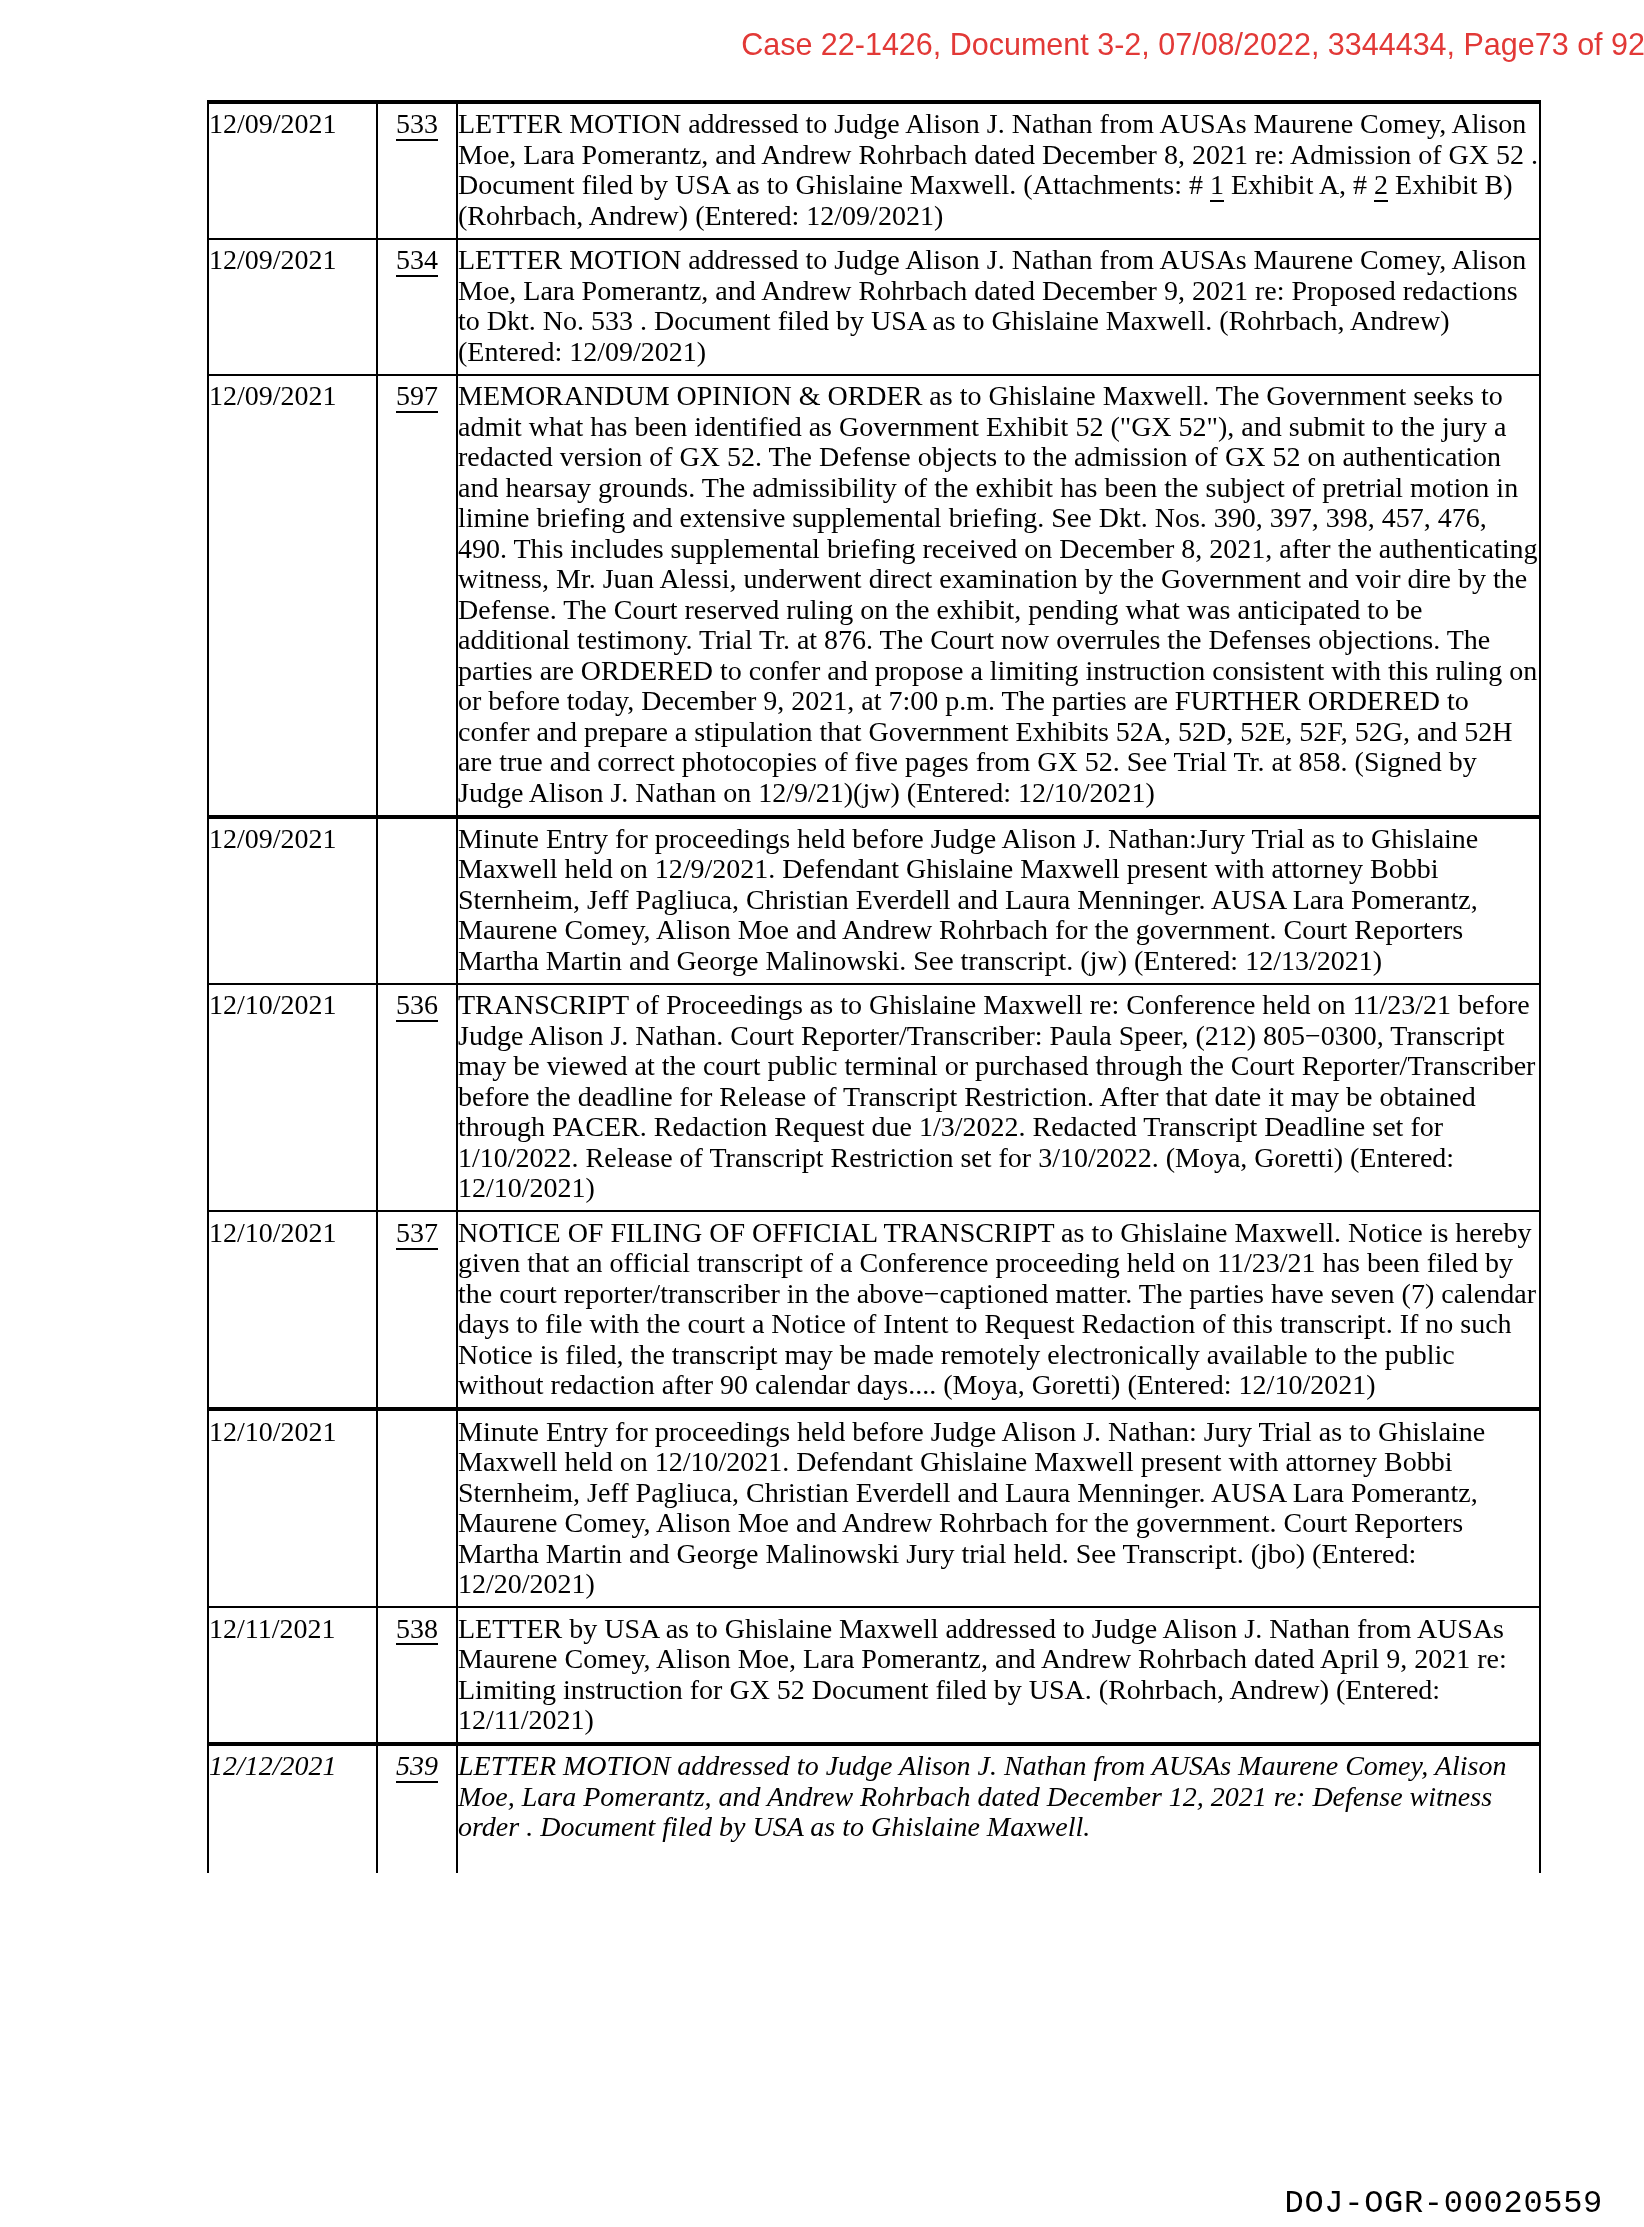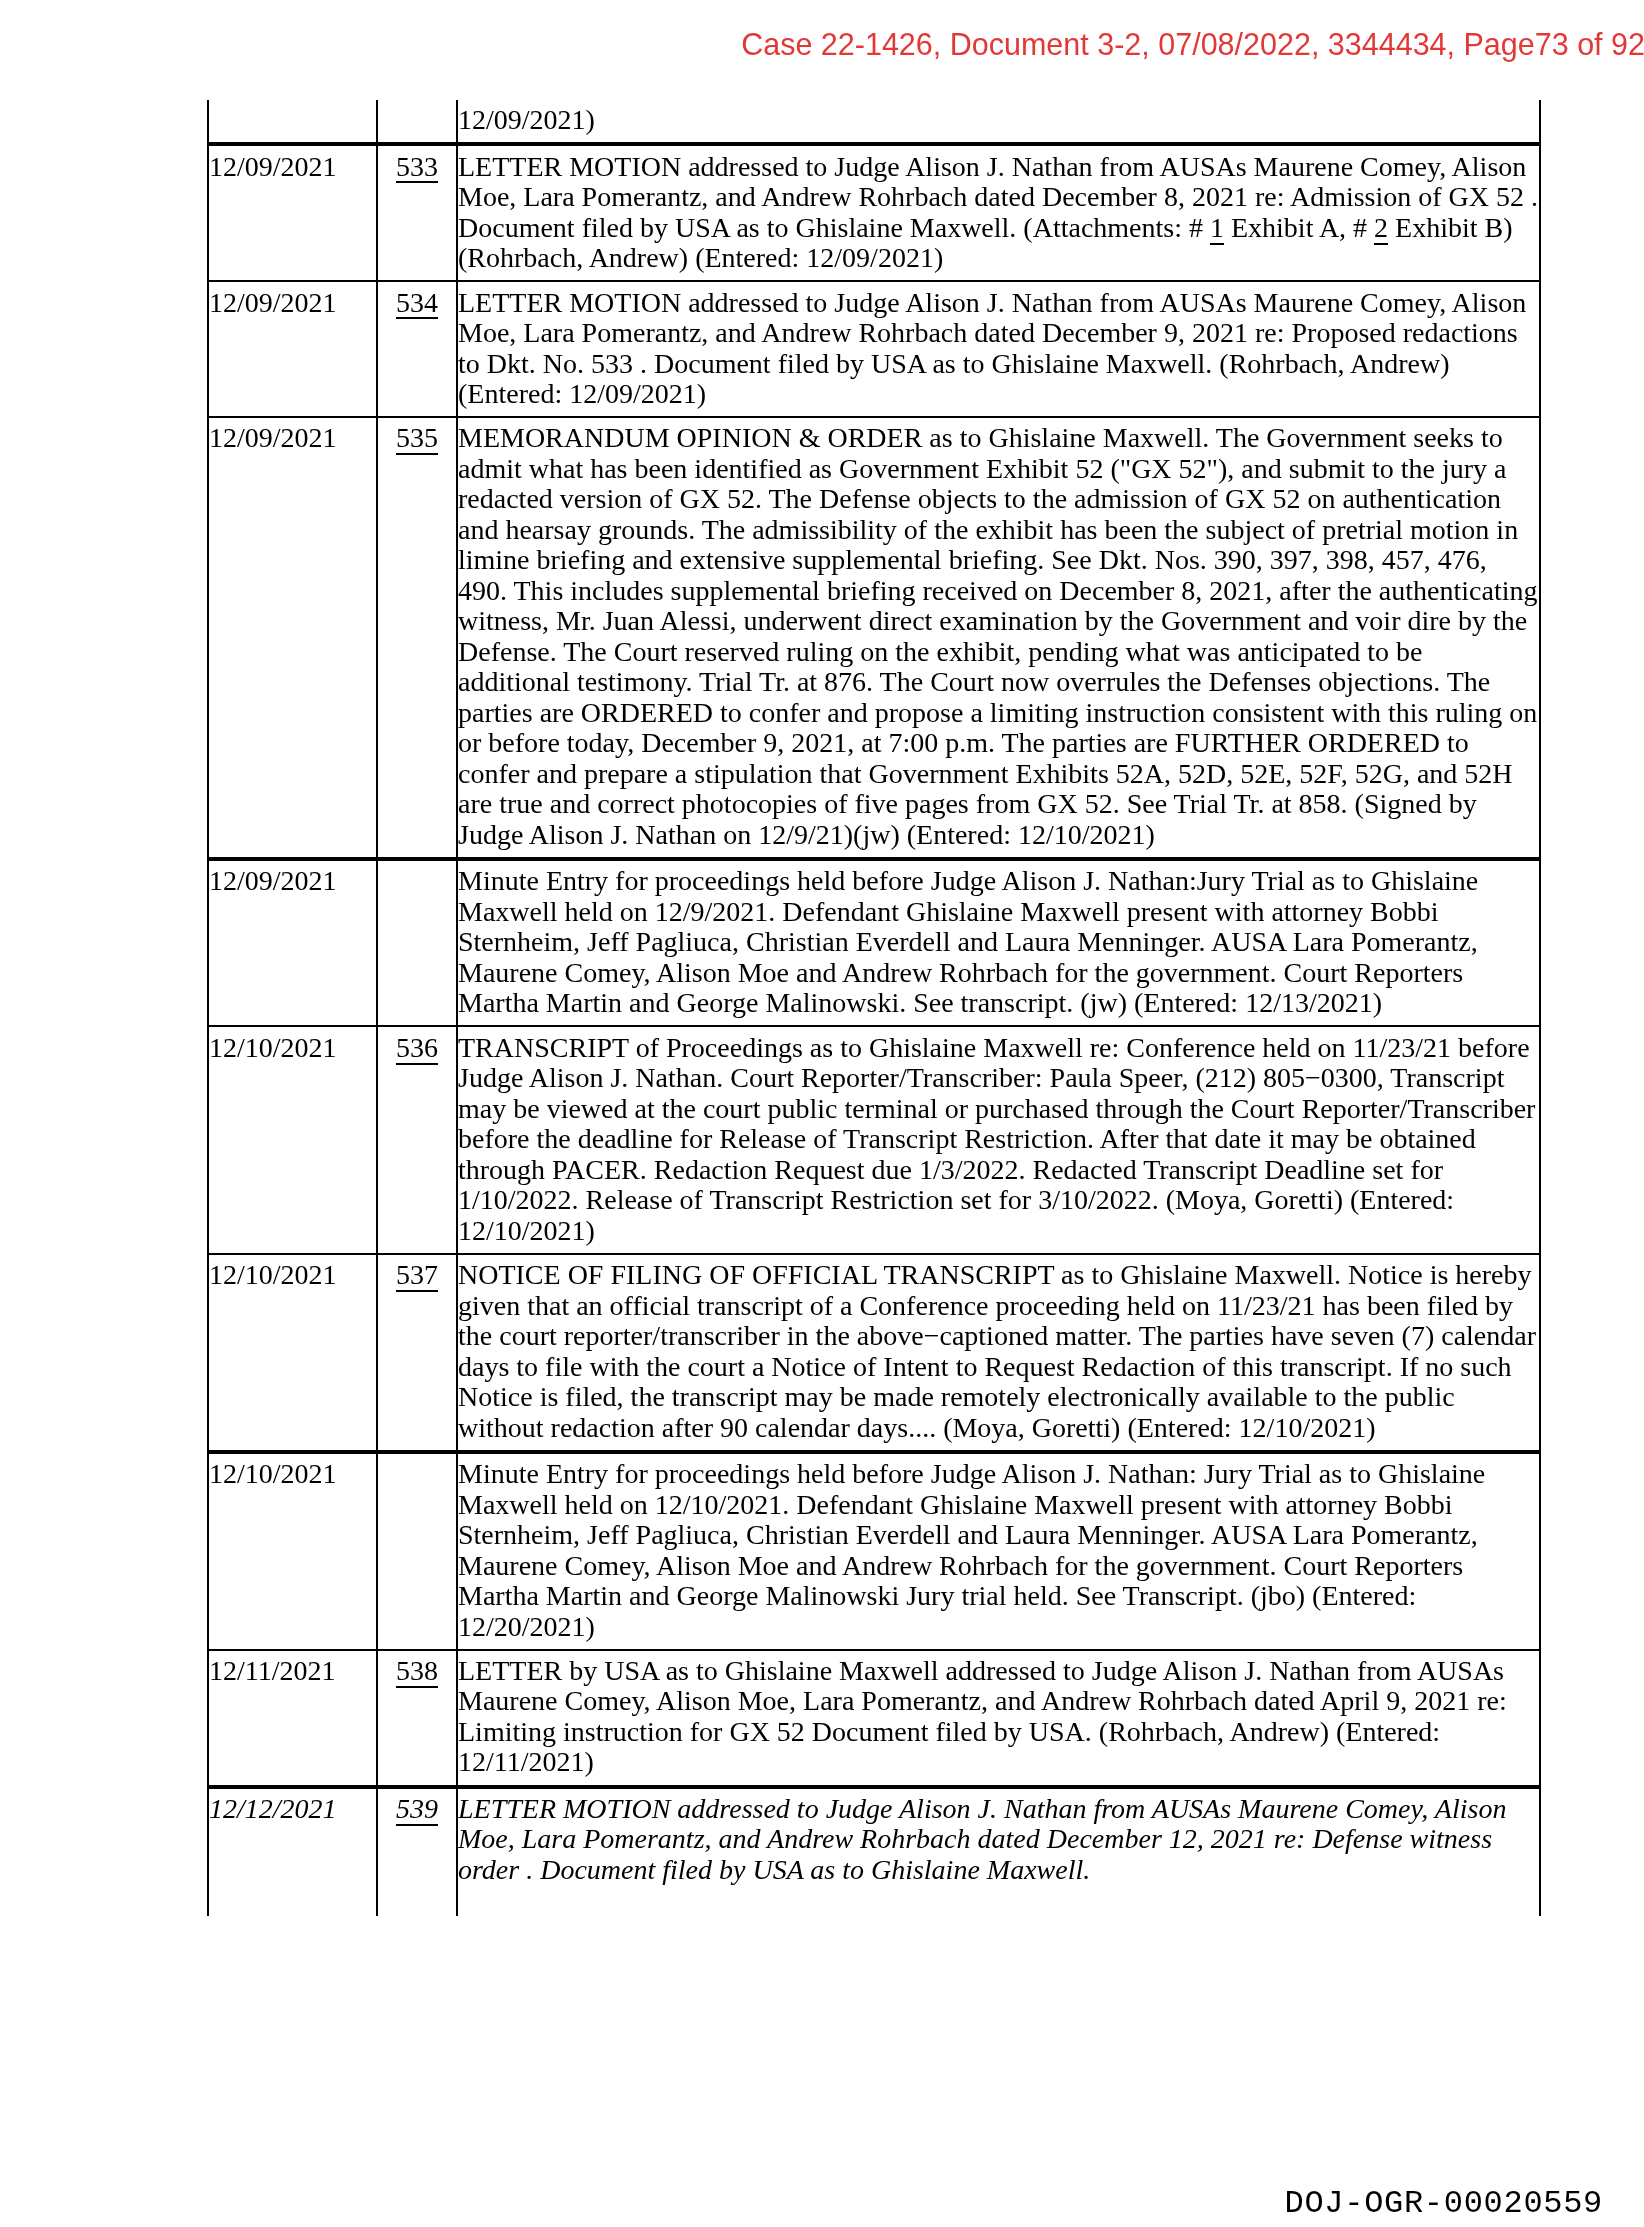--- a/index.html
+++ b/index.html
@@ -80,38 +80,33 @@
 <div class="stamp" style="color: rgb(226, 57, 55);">Case 22-1426, Document 3-2, 07/08/2022, 3344434, Page73 of 92</div>
 
 <div class="table-clip">
   <table class="docket">
     <colgroup>
       <col style="width:169px">
       <col style="width:80px">
       <col style="width:1083px">
     </colgroup>
     <tbody id="docket-rows">
-        <tr class="divider-none partial-row">
-          <td class="date-cell"></td>
-          <td class="num-cell"></td>
-          <td class="desc-cell">12/09/2021)</td>
-        </tr>
         <tr class="divider-thick">
           <td class="date-cell">12/09/2021</td>
           <td class="num-cell"><span class="doc-link">533</span></td>
           <td class="desc-cell">LETTER MOTION addressed to Judge Alison J. Nathan from AUSAs Maurene Comey, Alison Moe, Lara Pomerantz, and Andrew Rohrbach dated December 8, 2021 re: Admission of GX 52 . Document filed by USA as to Ghislaine Maxwell. (Attachments: # <span class="inline-link">1</span> Exhibit A, # <span class="inline-link">2</span> Exhibit B)(Rohrbach, Andrew) (Entered: 12/09/2021)</td>
         </tr>
         <tr class="divider-thin">
           <td class="date-cell">12/09/2021</td>
           <td class="num-cell"><span class="doc-link">534</span></td>
           <td class="desc-cell">LETTER MOTION addressed to Judge Alison J. Nathan from AUSAs Maurene Comey, Alison Moe, Lara Pomerantz, and Andrew Rohrbach dated December 9, 2021 re: Proposed redactions to Dkt. No. 533 . Document filed by USA as to Ghislaine Maxwell. (Rohrbach, Andrew) (Entered: 12/09/2021)</td>
         </tr>
         <tr class="divider-thin">
           <td class="date-cell">12/09/2021</td>
-          <td class="num-cell"><span class="doc-link">535</span></td>
+          <td class="num-cell"><span class="doc-link">597</span></td>
           <td class="desc-cell">MEMORANDUM OPINION &amp; ORDER as to Ghislaine Maxwell. The Government seeks to admit what has been identified as Government Exhibit 52 ("GX 52"), and submit to the jury a redacted version of GX 52. The Defense objects to the admission of GX 52 on authentication and hearsay grounds. The admissibility of the exhibit has been the subject of pretrial motion in limine briefing and extensive supplemental briefing. See Dkt. Nos. 390, 397, 398, 457, 476, 490. This includes supplemental briefing received on December 8, 2021, after the authenticating witness, Mr. Juan Alessi, underwent direct examination by the Government and voir dire by the Defense. The Court reserved ruling on the exhibit, pending what was anticipated to be additional testimony. Trial Tr. at 876. The Court now overrules the Defenses objections. The parties are ORDERED to confer and propose a limiting instruction consistent with this ruling on or before today, December 9, 2021, at 7:00 p.m. The parties are FURTHER ORDERED to confer and prepare a stipulation that Government Exhibits 52A, 52D, 52E, 52F, 52G, and 52H are true and correct photocopies of five pages from GX 52. See Trial Tr. at 858. (Signed by Judge Alison J. Nathan on 12/9/21)(jw) (Entered: 12/10/2021)</td>
         </tr>
         <tr class="divider-thick">
           <td class="date-cell">12/09/2021</td>
           <td class="num-cell"></td>
           <td class="desc-cell">Minute Entry for proceedings held before Judge Alison J. Nathan:Jury Trial as to Ghislaine Maxwell held on 12/9/2021. Defendant Ghislaine Maxwell present with attorney Bobbi Sternheim, Jeff Pagliuca, Christian Everdell and Laura Menninger. AUSA Lara Pomerantz, Maurene Comey, Alison Moe and Andrew Rohrbach for the government. Court Reporters Martha Martin and George Malinowski. See transcript. (jw) (Entered: 12/13/2021)</td>
         </tr>
         <tr class="divider-thin">
           <td class="date-cell">12/10/2021</td>
           <td class="num-cell"><span class="doc-link">536</span></td>

